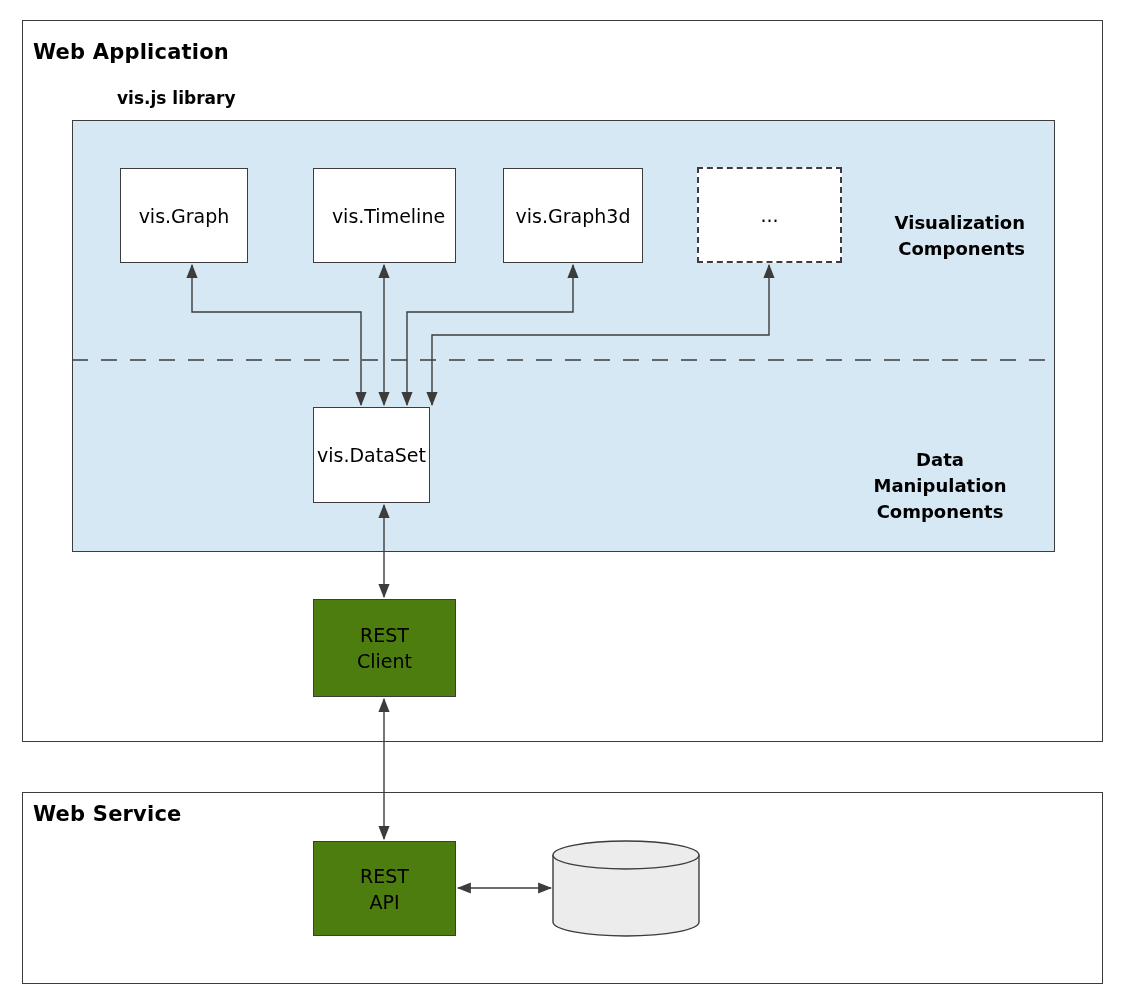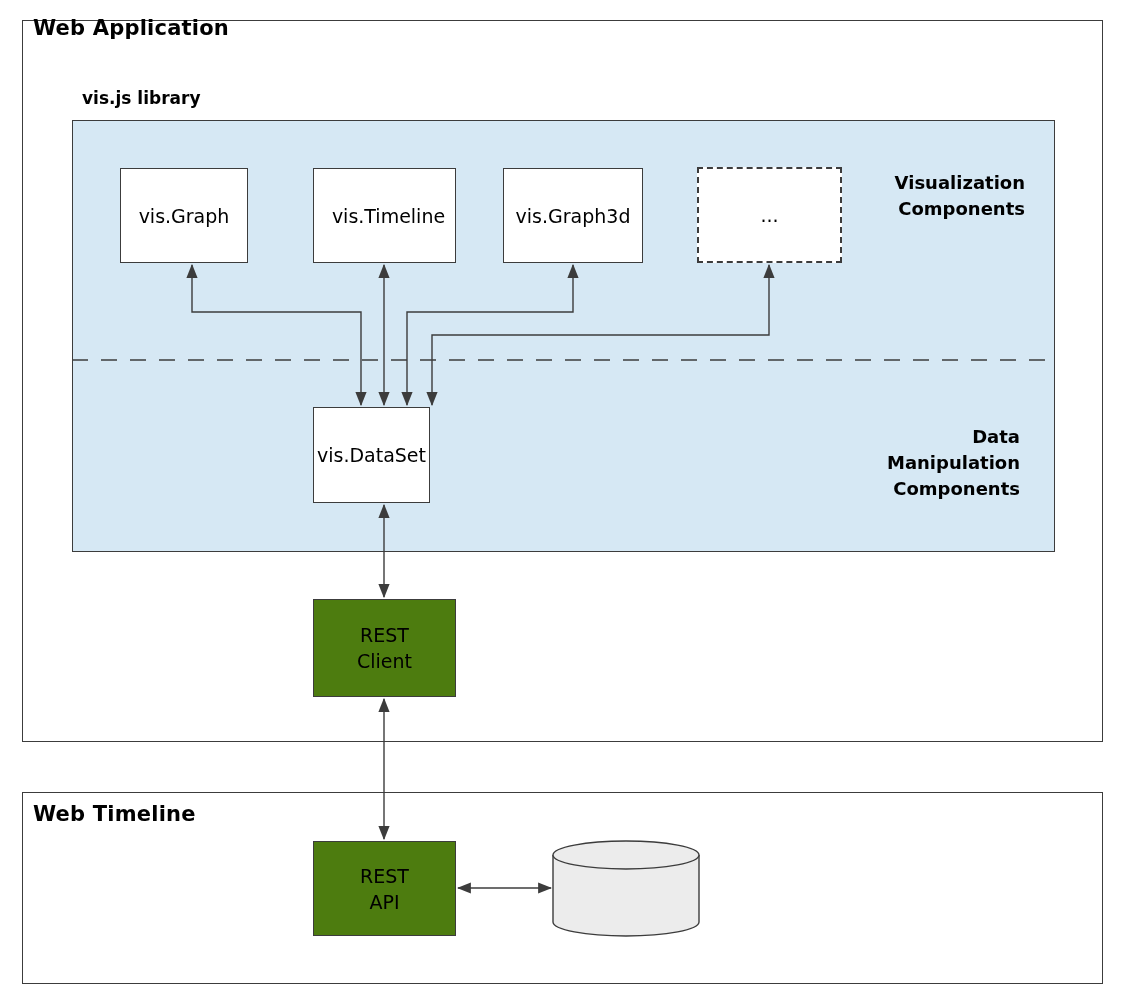--- a/index.html
+++ b/index.html
@@ -31,27 +31,29 @@
     font-size: 21px;
     font-weight: bold;
     letter-spacing: 0.2px;
     white-space: nowrap;
   }
   .title-md {
     position: absolute;
     font-size: 17px;
     font-weight: bold;
     white-space: nowrap;
+    margin-left: 35px;
   }
   .section-label {
     position: absolute;
     font-size: 18px;
     font-weight: bold;
     line-height: 26px;
     text-align: right;
+    margin-top: 40px;
   }
   .node {
     position: absolute;
     display: flex;
     align-items: center;
     justify-content: center;
     box-sizing: border-box;
     border: 1.4px solid #3c3c3c;
     background: #ffffff;
     font-size: 19px;
@@ -82,40 +84,40 @@
     width: 1128px; height: 1008px;
     pointer-events: none;
   }
 </style>
 </head>
 <body>
 
 <div class="canvas">
 
   <div class="container-box" style="left:22px; top:20px; width:1081px; height:722px;"></div>
-  <div class="title-lg" style="left:33px; top:16px;">Web Application</div>
+  <div class="title-lg" style="left:33px; top:40px;">Web Application</div>
 
   <div class="title-md" style="left:82px; top:88px;">vis.js library</div>
   <div class="panel-blue"></div>
 
   <div class="section-label" style="left:860px; top:170px; width:165px;">Visualization Components</div>
-  <div class="section-label" style="left:860px; top:424px; width:160px;">Data Manipulation Components</div>
+  <div class="section-label" style="left:860px; top:407px; width:160px;text-align:center;">Data Manipulation Components</div>
 
   <div class="node node-graph">vis.Graph</div>
   <div class="node node-timeline">vis.Timeline</div>
   <div class="node node-graph3d">vis.Graph3d</div>
   <div class="node node-dashed node-more">...</div>
 
   <div class="node node-dataset">vis.DataSet</div>
 
   <div class="node node-gray node-restclient">REST
 Client</div>
 
   <div class="container-box" style="left:22px; top:792px; width:1081px; height:192px;"></div>
-  <div class="title-lg" style="left:33px; top:802px;">Web Timeline</div>
+  <div class="title-lg" style="left:33px; top:802px;">Web Service</div>
 
   <div class="node node-gray node-restapi">REST
 API</div>
 
   <div class="cyl-label">Data</div>
 
   <svg class="overlay-svg" viewBox="0 0 1128 1008" xmlns="http://www.w3.org/2000/svg">
     <defs>
       <marker id="ah" viewBox="0 0 10 8" refX="9.2" refY="4" markerWidth="10" markerHeight="8" orient="auto-start-reverse" markerUnits="strokeWidth">
         <path d="M0,0 L10,4 L0,8 Z" fill="#3c3c3c"></path>

